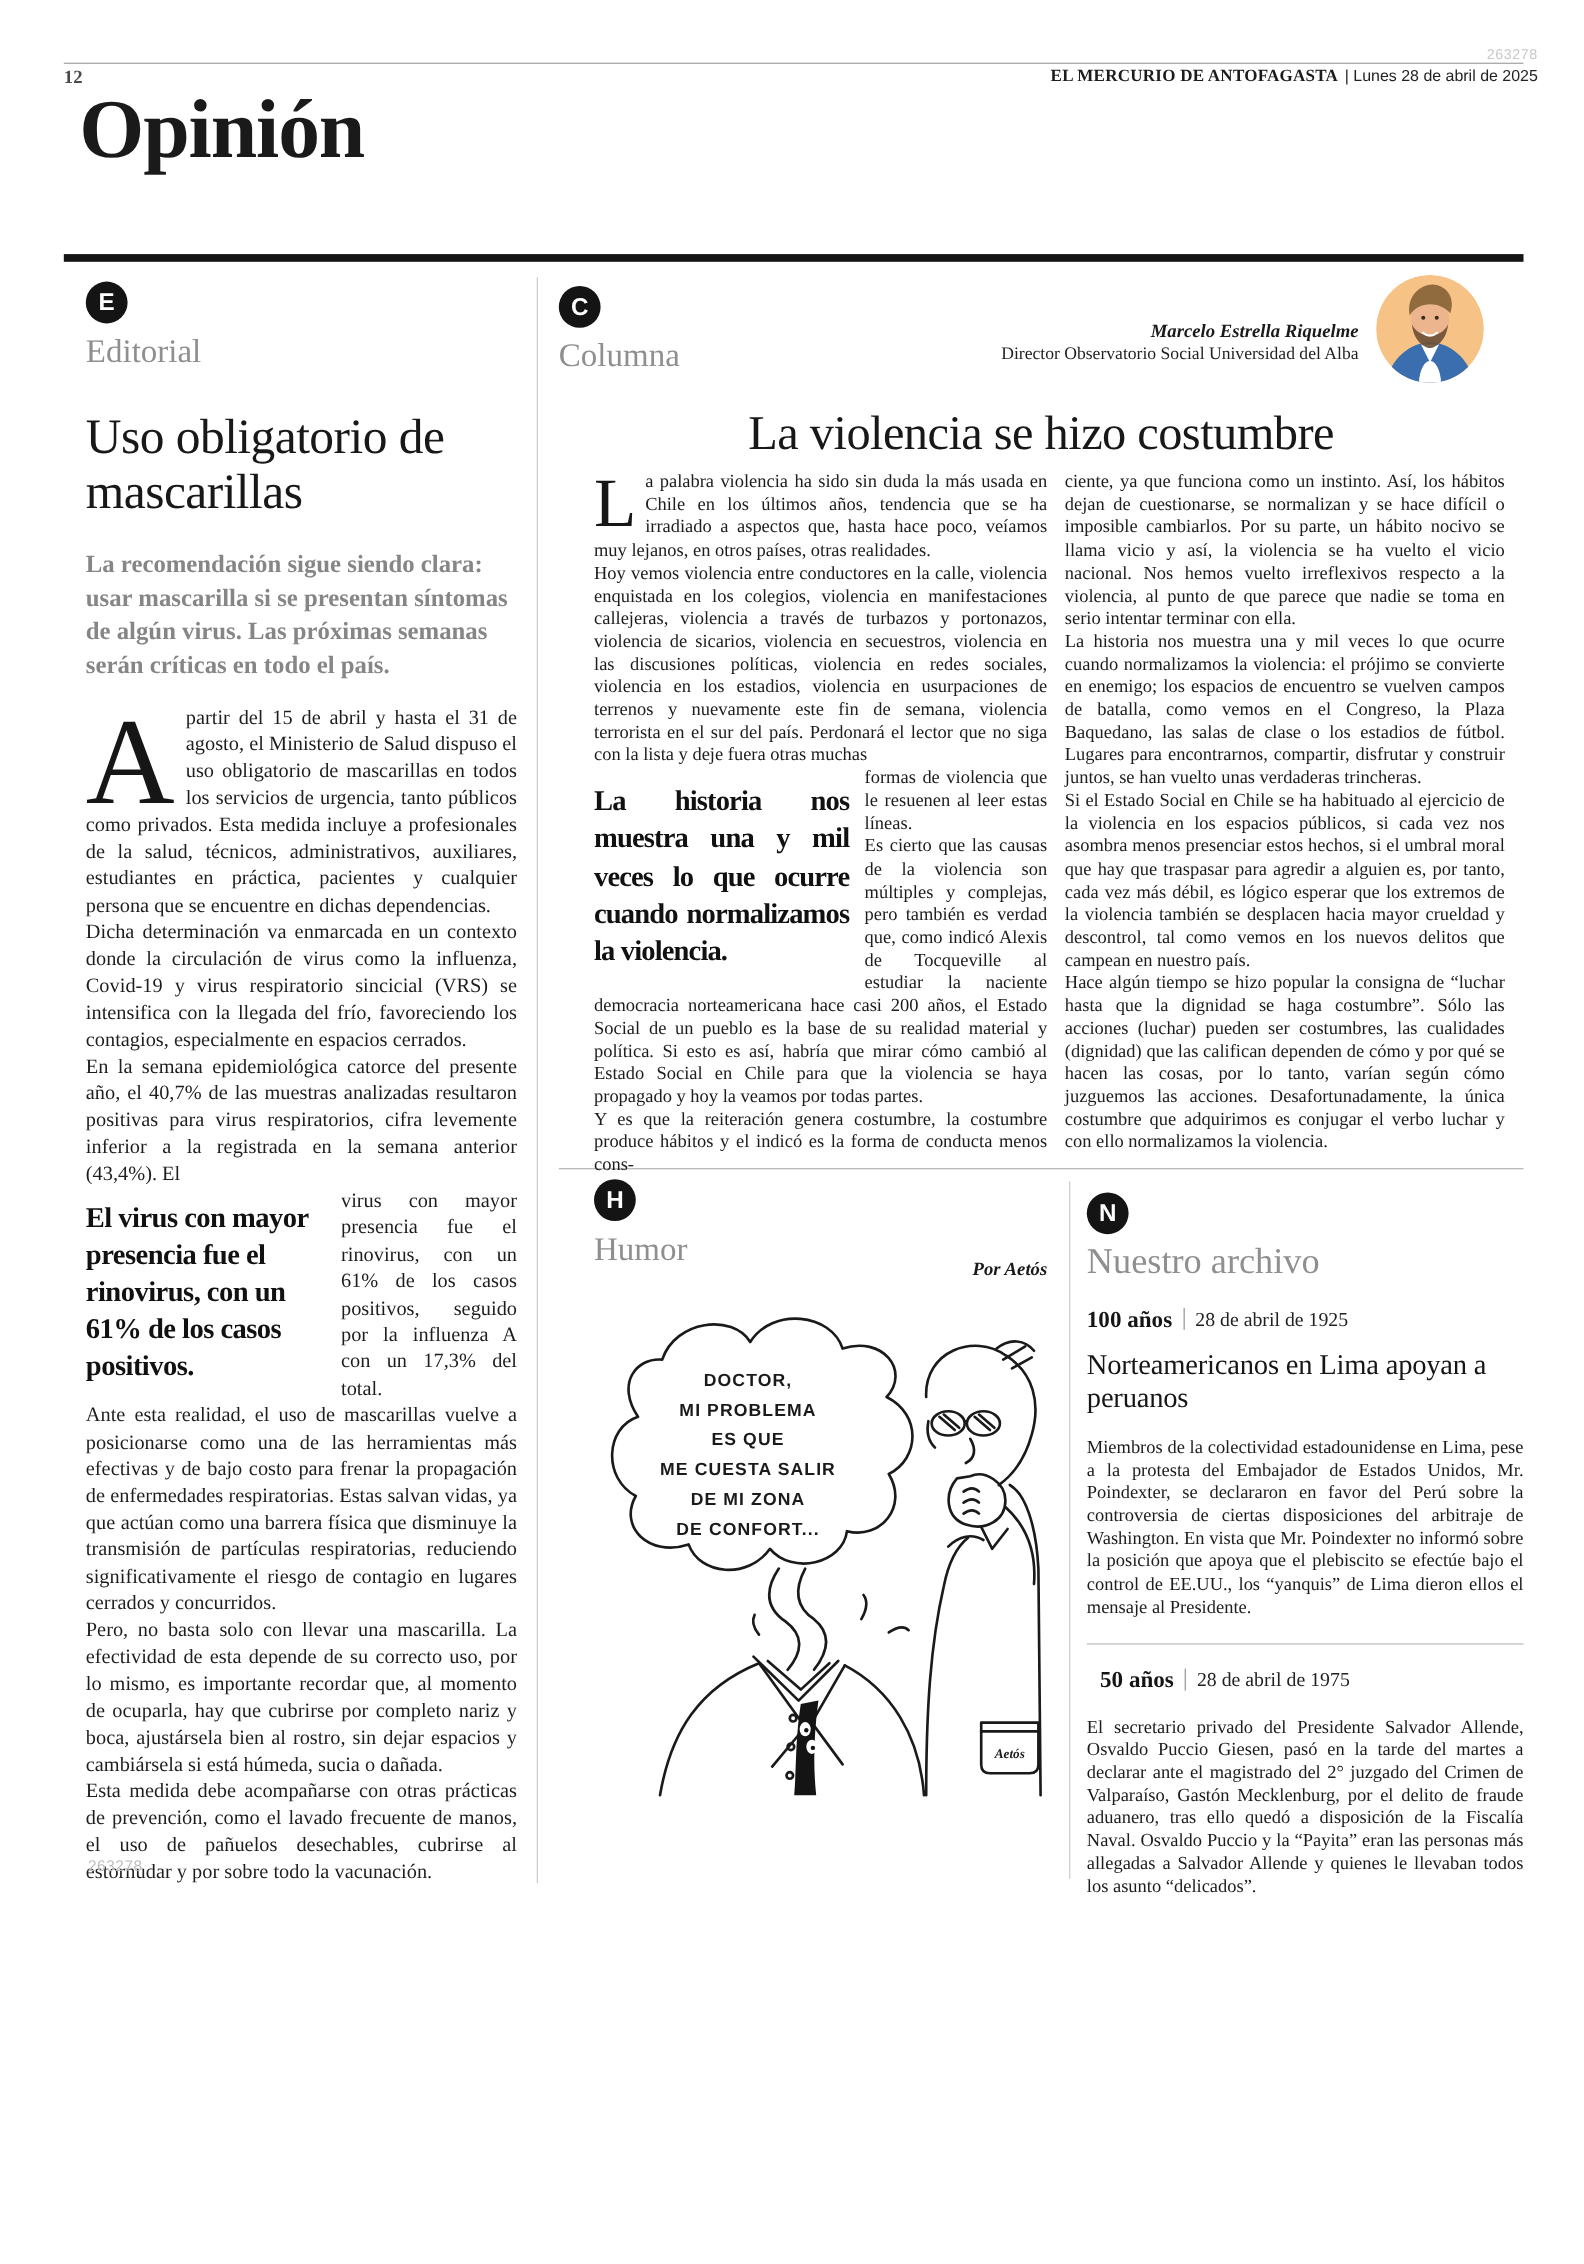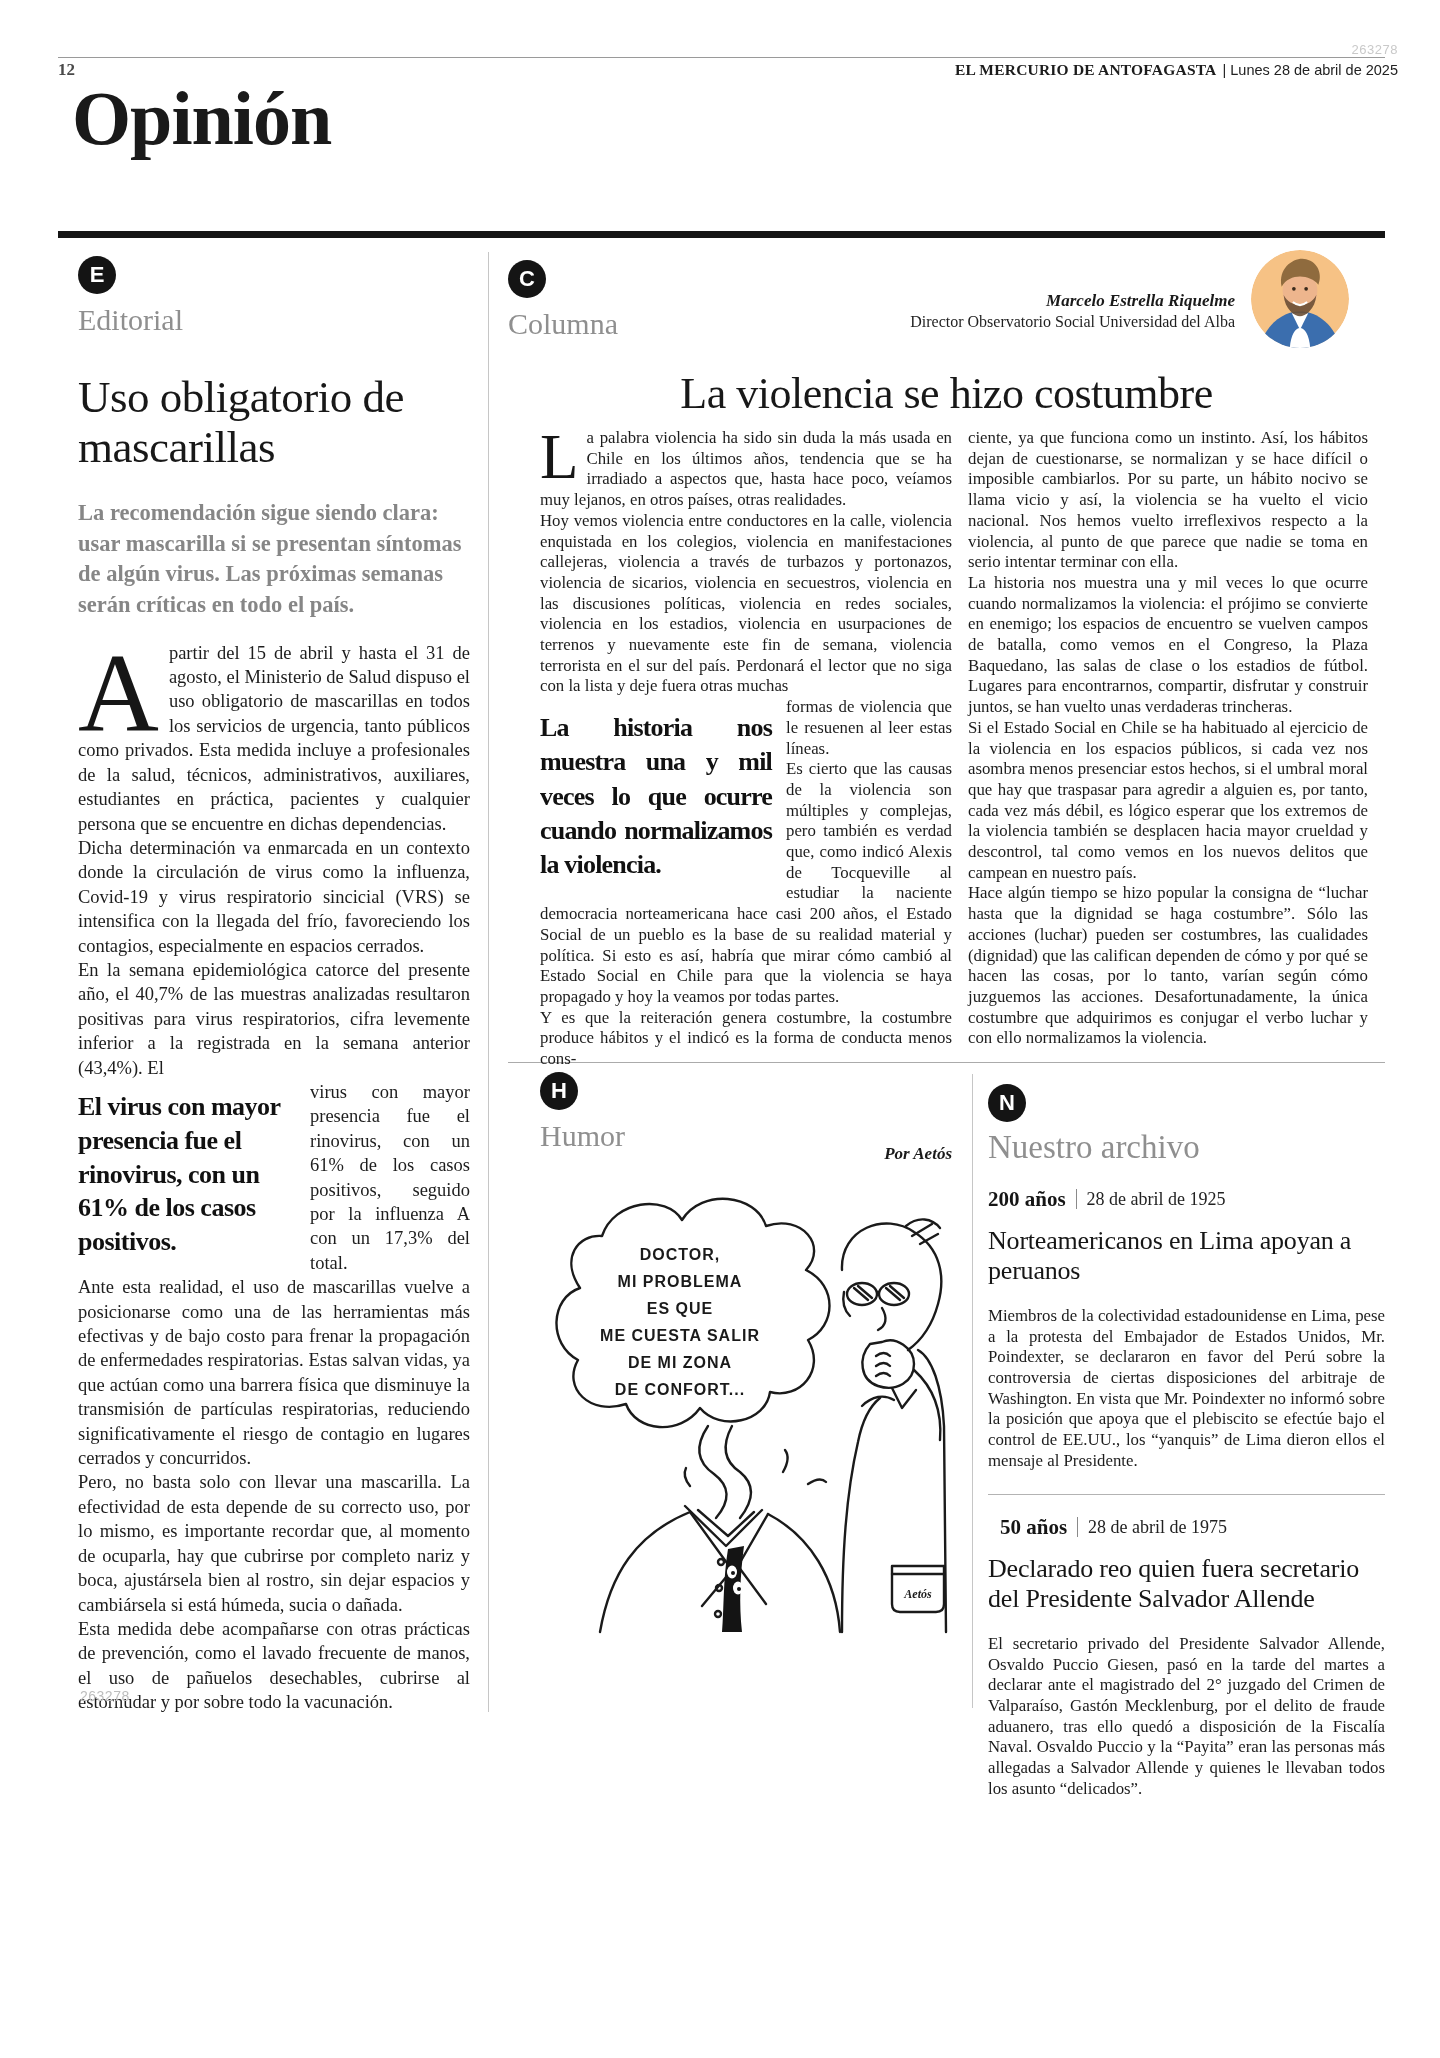--- a/index.html
+++ b/index.html
@@ -230,31 +230,30 @@
         <text class="sig-text" x="378" y="424" stroke="none">Aetós</text>
       </svg>
     </div>
   </section>
 
   <section class="abs archivo">
     <div class="kicker-circle" style="margin-top:12px;">N</div>
     <div class="arch-label">Nuestro archivo</div>
 
     <div class="arch-meta">
-      <span class="arch-age">200 años</span>
+      <span class="arch-age">100 años</span>
       <span class="arch-sep"></span>
       <span class="arch-date">28 de abril de 1925</span>
     </div>
     <h3 class="arch-head" style="font-weight:normal;margin-bottom:0;">Norteamericanos en Lima apoyan a peruanos</h3>
     <div class="arch-body">Miembros de la colectividad estadounidense en Lima, pese a la protesta del Embajador de Estados Unidos, Mr. Poindexter, se declararon en favor del Perú sobre la controversia de ciertas disposiciones del arbitraje de Washington. En vista que Mr. Poindexter no informó sobre la posición que apoya que el plebiscito se efectúe bajo el control de EE.UU., los “yanquis” de Lima dieron ellos el mensaje al Presidente.</div>
 
     <hr class="arch-rule">
 
     <div class="arch-meta mt20">
       <span class="arch-age">50 años</span>
       <span class="arch-sep"></span>
       <span class="arch-date">28 de abril de 1975</span>
     </div>
-    <h3 class="arch-head" style="font-weight:normal;margin-bottom:0;">Declarado reo quien fuera secretario del Presidente Salvador Allende</h3>
     <div class="arch-body">El secretario privado del Presidente Salvador Allende, Osvaldo Puccio Giesen, pasó en la tarde del martes a declarar ante el magistrado del 2° juzgado del Crimen de Valparaíso, Gastón Mecklenburg, por el delito de fraude aduanero, tras ello quedó a disposición de la Fiscalía Naval. Osvaldo Puccio y la “Payita”  eran las personas más allegadas a Salvador Allende y quienes le llevaban todos los asunto “delicados”.</div>
   </section>
 
 </div>
 
 </body></html>

